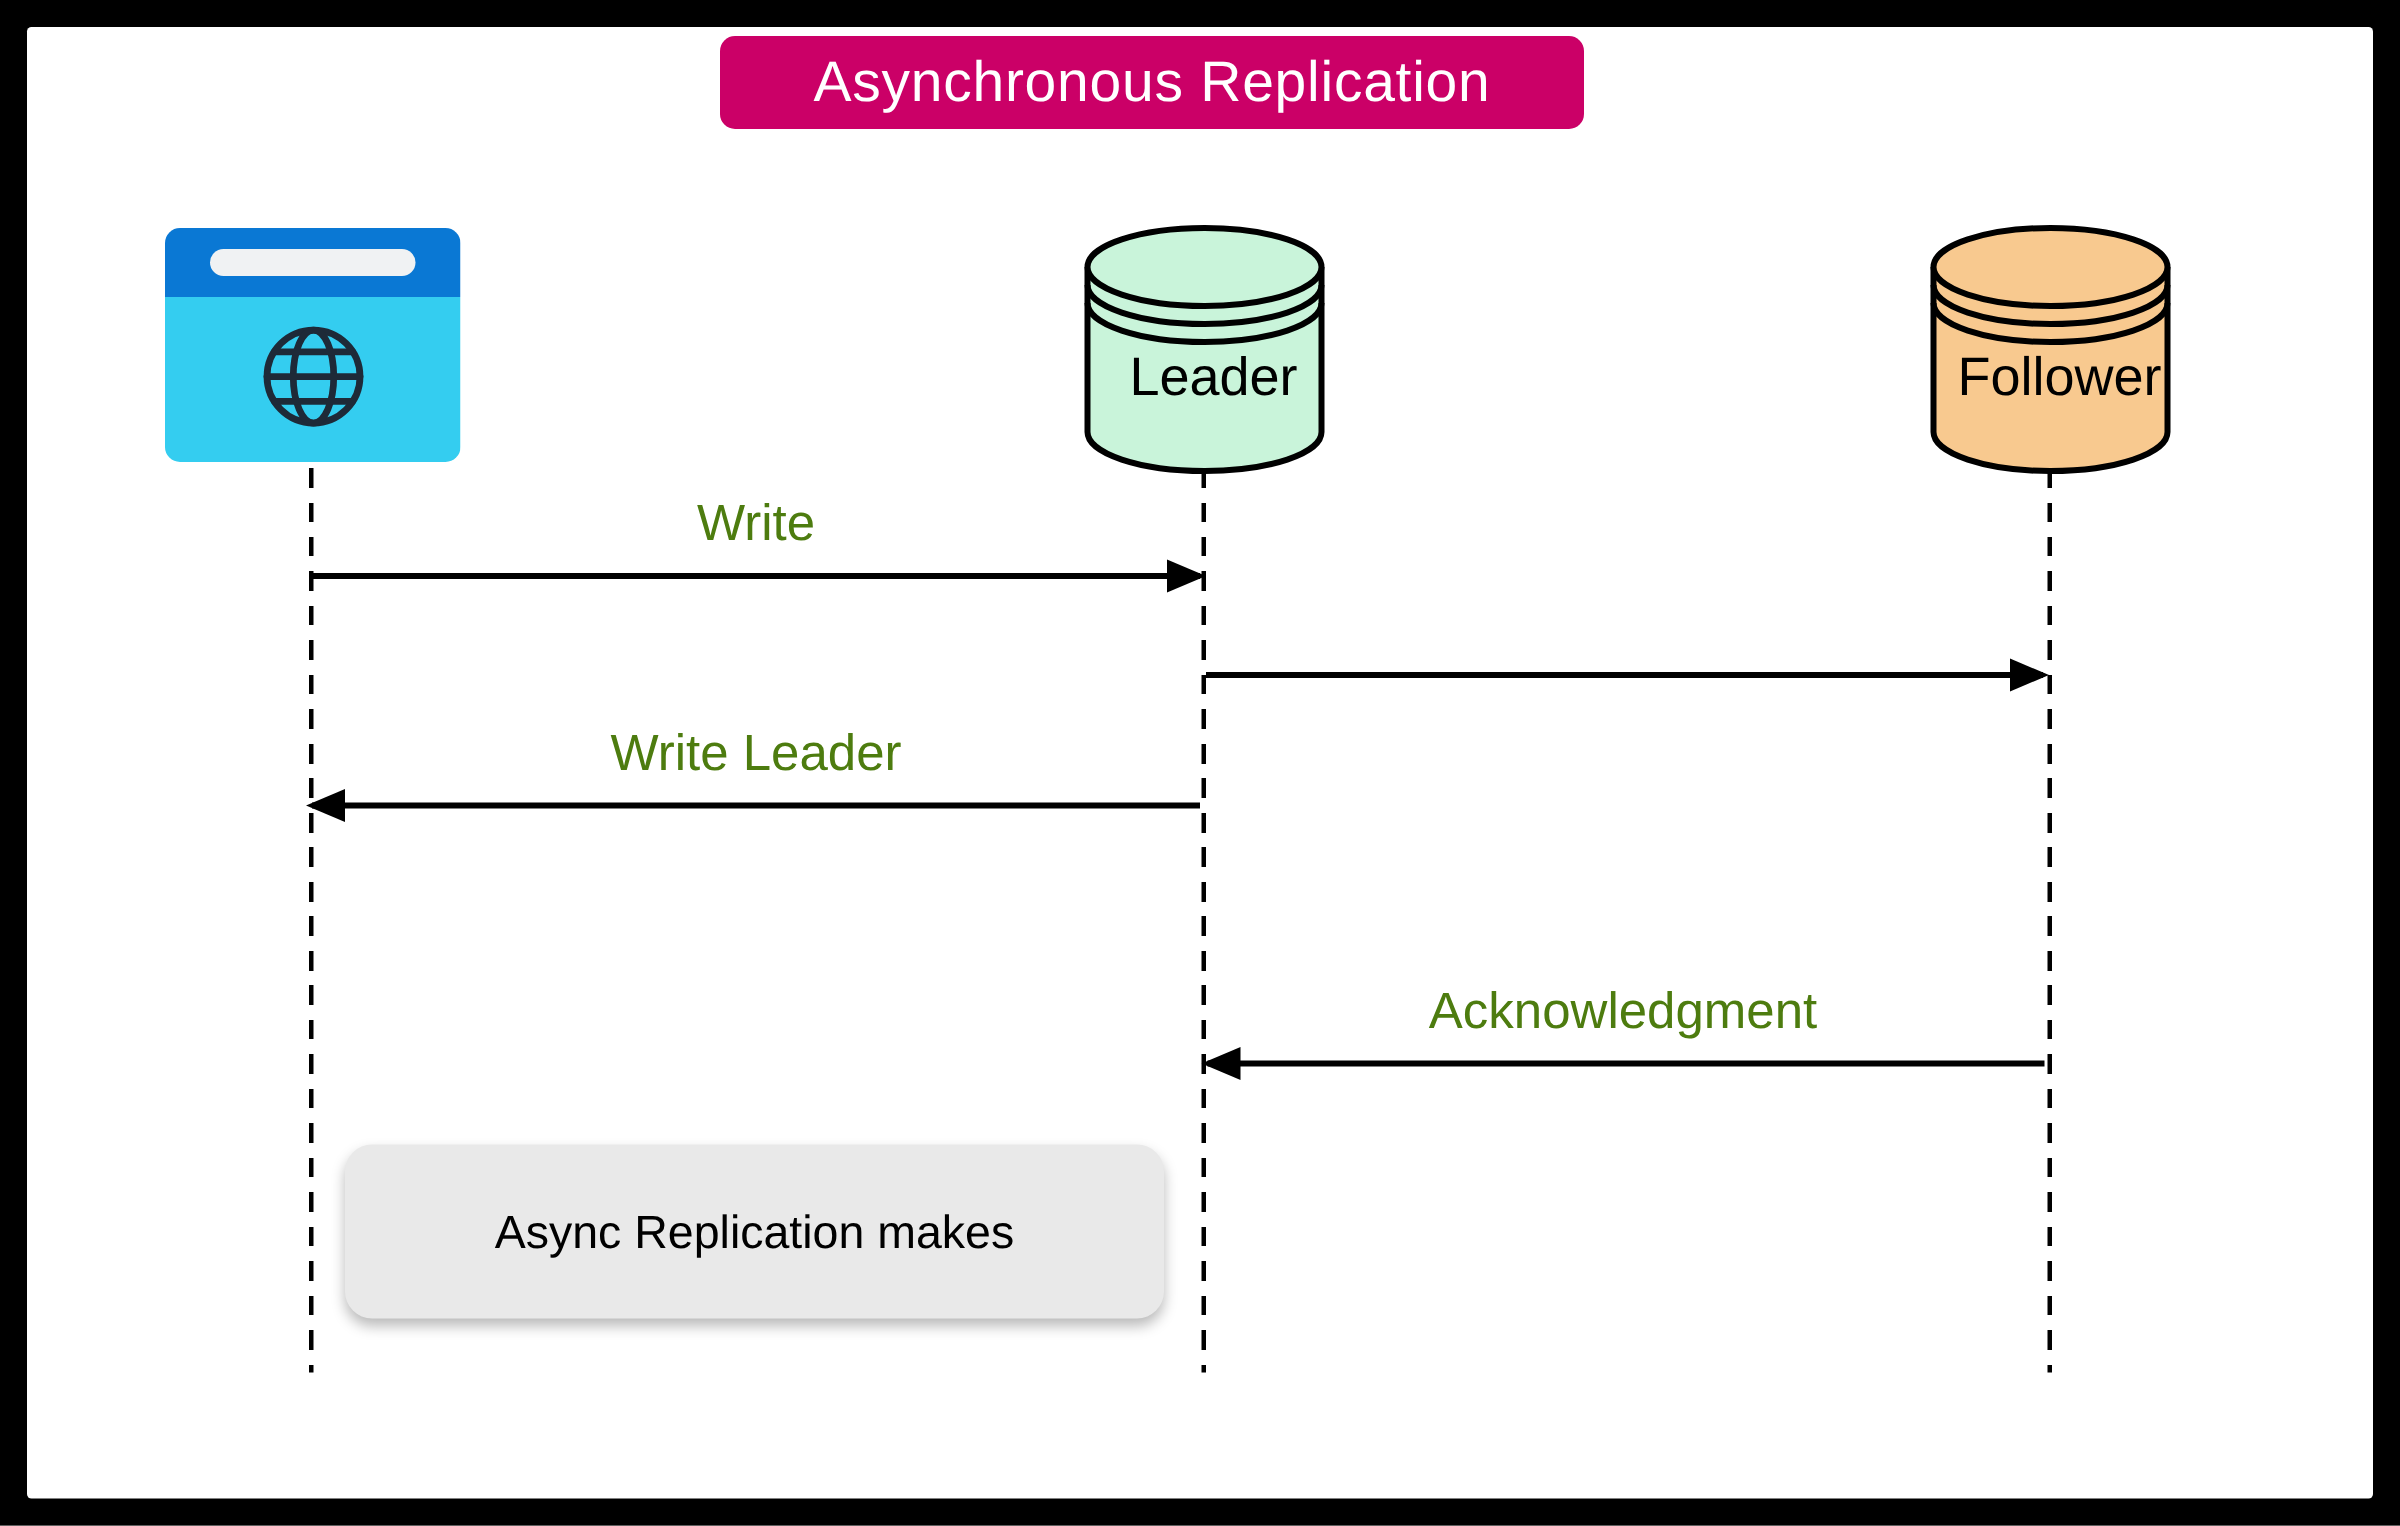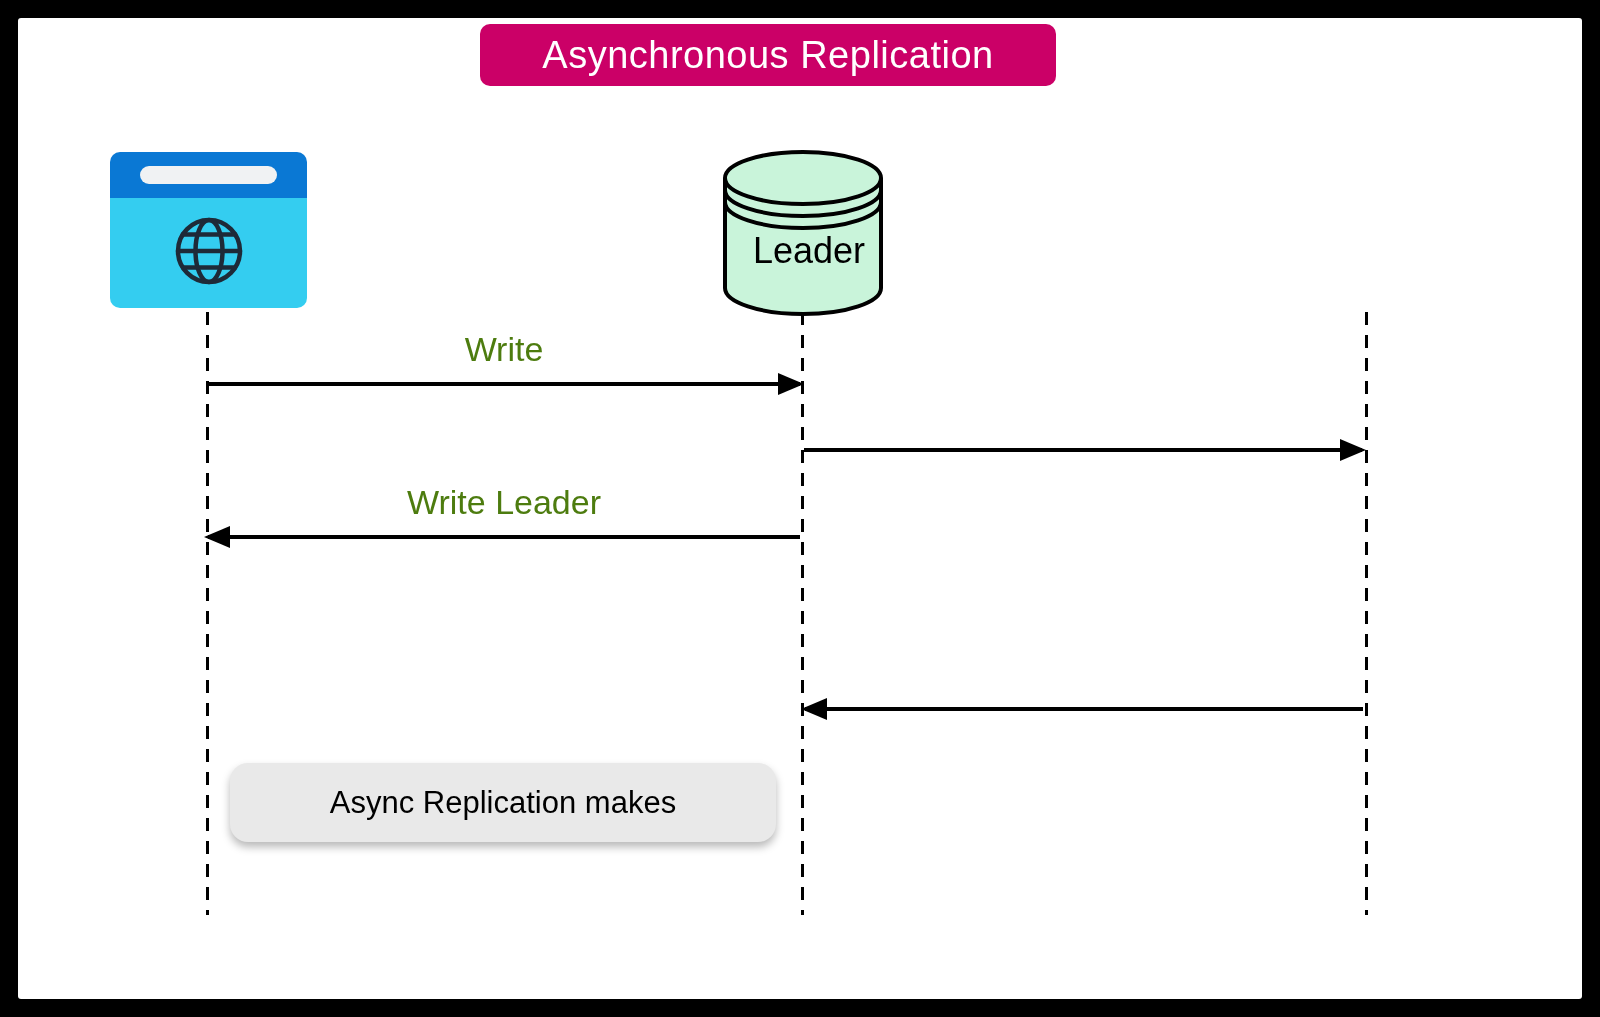--- a/index.html
+++ b/index.html
@@ -43,21 +43,21 @@
     border-left:26px solid #000; border-top:11px solid transparent; border-bottom:11px solid transparent;
   }
   .head-left::before{
     content:''; position:absolute; left:-4px; top:-13px; width:0; height:0;
     border-right:26px solid #000; border-top:11px solid transparent; border-bottom:11px solid transparent;
   }
   .msg-label { position:absolute; transform:translateX(-50%); font-size:34px;
                color:#4d7c0f; white-space:nowrap; }
 
   
-  .note { position:absolute; left:212px; top:745px; width:546px; height:79px;
+  .note { position:absolute; left:212px; top:745px; width:546px; height:116px;
           background:#e9e9e9; border-radius:18px;
           box-shadow:0 5px 9px rgba(0,0,0,.28);
           display:flex; flex-direction:row; align-items:center; justify-content:center;
           font-size:31px; line-height:41px; color:#000; text-align:center; }
 </style>
 </head>
 <body>
 
 <div class="frame">
   <div class="stage">
@@ -88,33 +88,47 @@
             <path d="M 3 30 L 3 140 A 78 26 0 0 0 159 140 L 159 30"></path>
             <ellipse cx="81" cy="30" rx="78" ry="26"></ellipse>
             <path d="M 3 42 A 78 26 0 0 0 159 42" fill="none"></path>
             <path d="M 3 54 A 78 26 0 0 0 159 54" fill="none"></path>
           </g>
         </svg>
       </span>
       <div class="db-label">Leader</div>
     </div>
 
+    <div class="actor-db" style="left:1268px; top:130px;">
+      <span>
+        <svg width="162" height="170" viewBox="0 0 162 170">
+          <g stroke="#000" stroke-width="4" fill="#f8c98f">
+            <path d="M 3 30 L 3 140 A 78 26 0 0 0 159 140 L 159 30"></path>
+            <ellipse cx="81" cy="30" rx="78" ry="26"></ellipse>
+            <path d="M 3 42 A 78 26 0 0 0 159 42" fill="none"></path>
+            <path d="M 3 54 A 78 26 0 0 0 159 54" fill="none"></path>
+          </g>
+        </svg>
+      </span>
+      <div class="db-label">Follower</div>
+    </div>
 
     <div class="lifeline" style="left:188px;"></div>
     <div class="lifeline" style="left:783px;"></div>
     <div class="lifeline" style="left:1347px;"></div>
 
     <div class="msg-label" style="left:486px; top:312px;">Write</div>
     <div class="msg-line head-right" style="left:190px; top:364px; width:592px;"></div>
 
     <div class="msg-line head-right" style="left:786px; top:430px; width:558px;"></div>
 
     <div class="msg-label" style="left:486px; top:465px;">Write Leader</div>
     <div class="msg-line head-left" style="left:190px; top:517px; width:592px;"></div>
 
+    <div class="msg-label" style="left:1064px; top:637px;">Acknowledgment</div>
     <div class="msg-line head-left" style="left:787px; top:689px; width:558px;"></div>
 
     <div class="note">
       <span>Async Replication makes</span>
     </div>
 
   </div>
 </div>
 
 </body></html>

